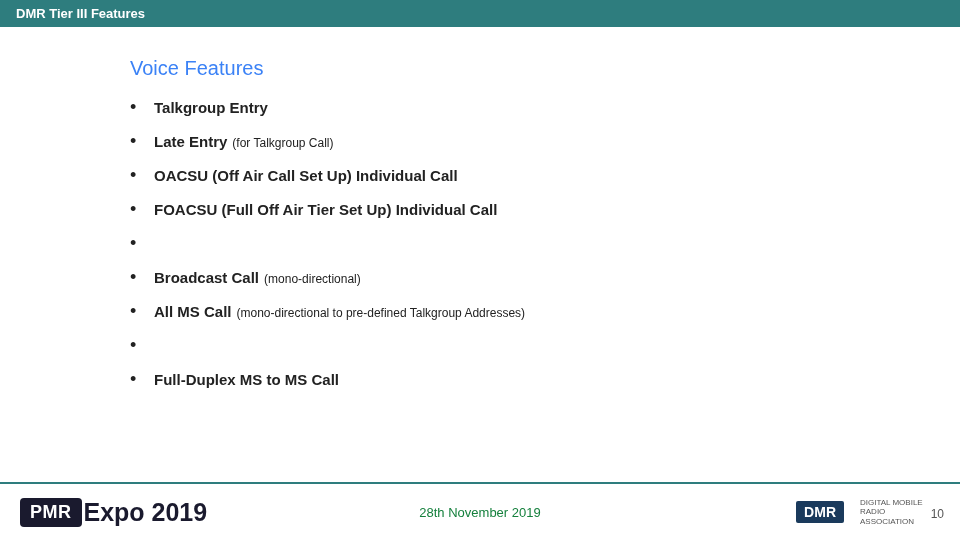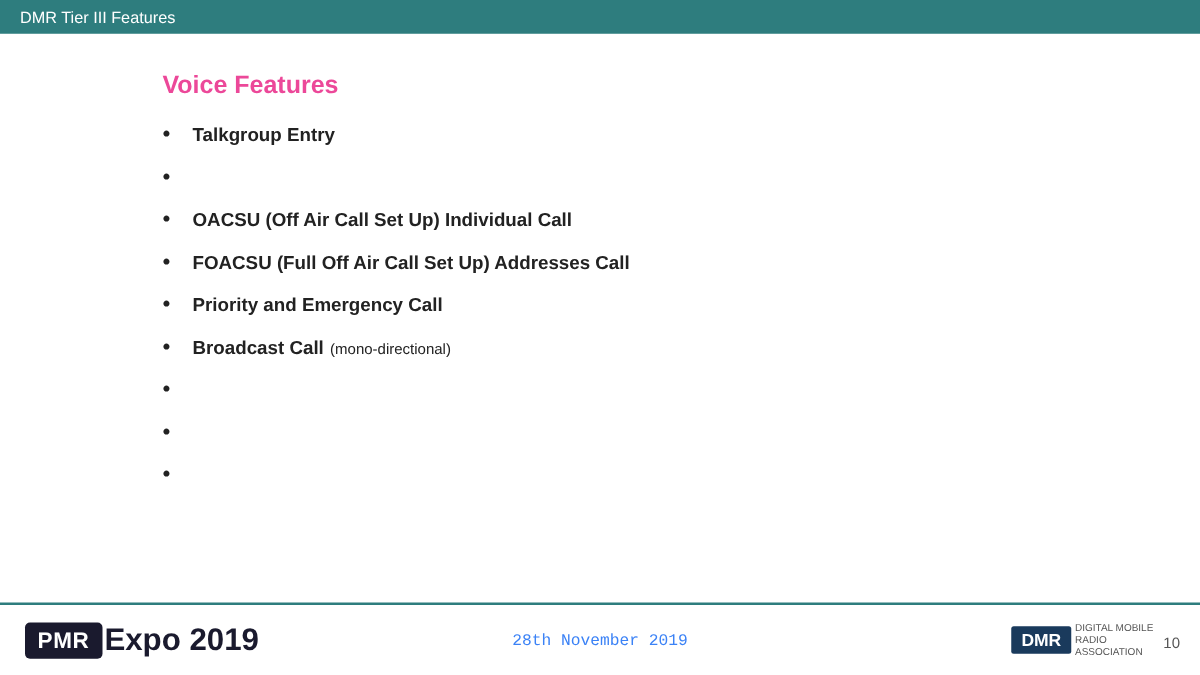--- a/index.html
+++ b/index.html
@@ -12,32 +12,32 @@
       position: relative;
       overflow: hidden;
     }
 
     
     .header-bar {
       background: #2e7d7e;
       color: #ffffff;
       font-size: 13px;
       padding: 6px 16px;
-      font-weight: 400;
+      font-weight: 700;
     }
 
     
     .main-content {
       padding: 30px 130px 20px 130px;
     }
 
     .section-title {
       font-size: 20px;
-      font-weight: bold;
-      color: #ec4899;
+      font-weight: normal;
+      color: #3b82f6;
       margin-bottom: 14px;
     }
 
     .bullet-list {
       list-style: none;
       padding: 0;
     }
 
     .bullet-list li {
       display: flex;
@@ -97,31 +97,30 @@
 
     .expo-text {
       color: #1a1a2e;
       font-size: 25px;
       font-weight: 900;
       margin-left: 2px;
     }
 
     .footer-date {
       font-size: 13px;
-      color: #3b82f6;
+      color: #15803d;
       position: absolute;
       left: 50%;
       transform: translateX(-50%);
-      font-family: Liberation Mono, monospace;
     }
 
     .footer-dmr-logo {
       display: flex;
       align-items: center;
-      gap: 3px;
+      gap: 16px;
     }
 
     .dmr-box {
       background: #1a3a5c;
       color: #fff;
       font-size: 14px;
       font-weight: 900;
       padding: 3px 8px;
       border-radius: 2px;
     }
@@ -161,45 +160,47 @@
   <div class="section-title">Voice Features</div>
 
   <ul class="bullet-list">
 
   <li>
         <span class="bullet-dot">•</span>
         <span><span class="item-text">Talkgroup Entry</span></span>
       </li>
       <li>
         <span class="bullet-dot">•</span>
+        <span><span class="item-text">Late Entry</span><span class="item-subtext">(for Talkgroup Call)</span></span>
       </li>
       <li>
         <span class="bullet-dot">•</span>
         <span><span class="item-text">OACSU (Off Air Call Set Up) Individual Call</span></span>
       </li>
       <li>
         <span class="bullet-dot">•</span>
-        <span><span class="item-text">FOACSU (Full Off Air Call Set Up) Addresses Call</span></span>
-      </li>
-      <li>
-        <span class="bullet-dot">•</span>
-        <span><span class="item-text">Priority and Emergency Call</span></span>
+        <span><span class="item-text">FOACSU (Full Off Air Tier Set Up) Individual Call</span></span>
+      </li>
+      <li>
+        <span class="bullet-dot">•</span>
       </li>
       <li>
         <span class="bullet-dot">•</span>
         <span><span class="item-text">Broadcast Call</span><span class="item-subtext">(mono-directional)</span></span>
       </li>
       <li>
         <span class="bullet-dot">•</span>
-      </li>
-      <li>
-        <span class="bullet-dot">•</span>
-      </li>
-      <li>
-        <span class="bullet-dot">•</span>
+        <span><span class="item-text">All MS Call</span><span class="item-subtext">(mono-directional to pre-defined Talkgroup Addresses)</span></span>
+      </li>
+      <li>
+        <span class="bullet-dot">•</span>
+      </li>
+      <li>
+        <span class="bullet-dot">•</span>
+        <span><span class="item-text">Full-Duplex MS to MS Call</span></span>
       </li>
     </ul>
 </div>
 
 <div class="footer-divider"></div>
 
 <div class="footer">
   <div class="footer-logo-pmr">
     <span class="pmr-badge">PMR</span>
     <span class="expo-text">Expo 2019</span>

